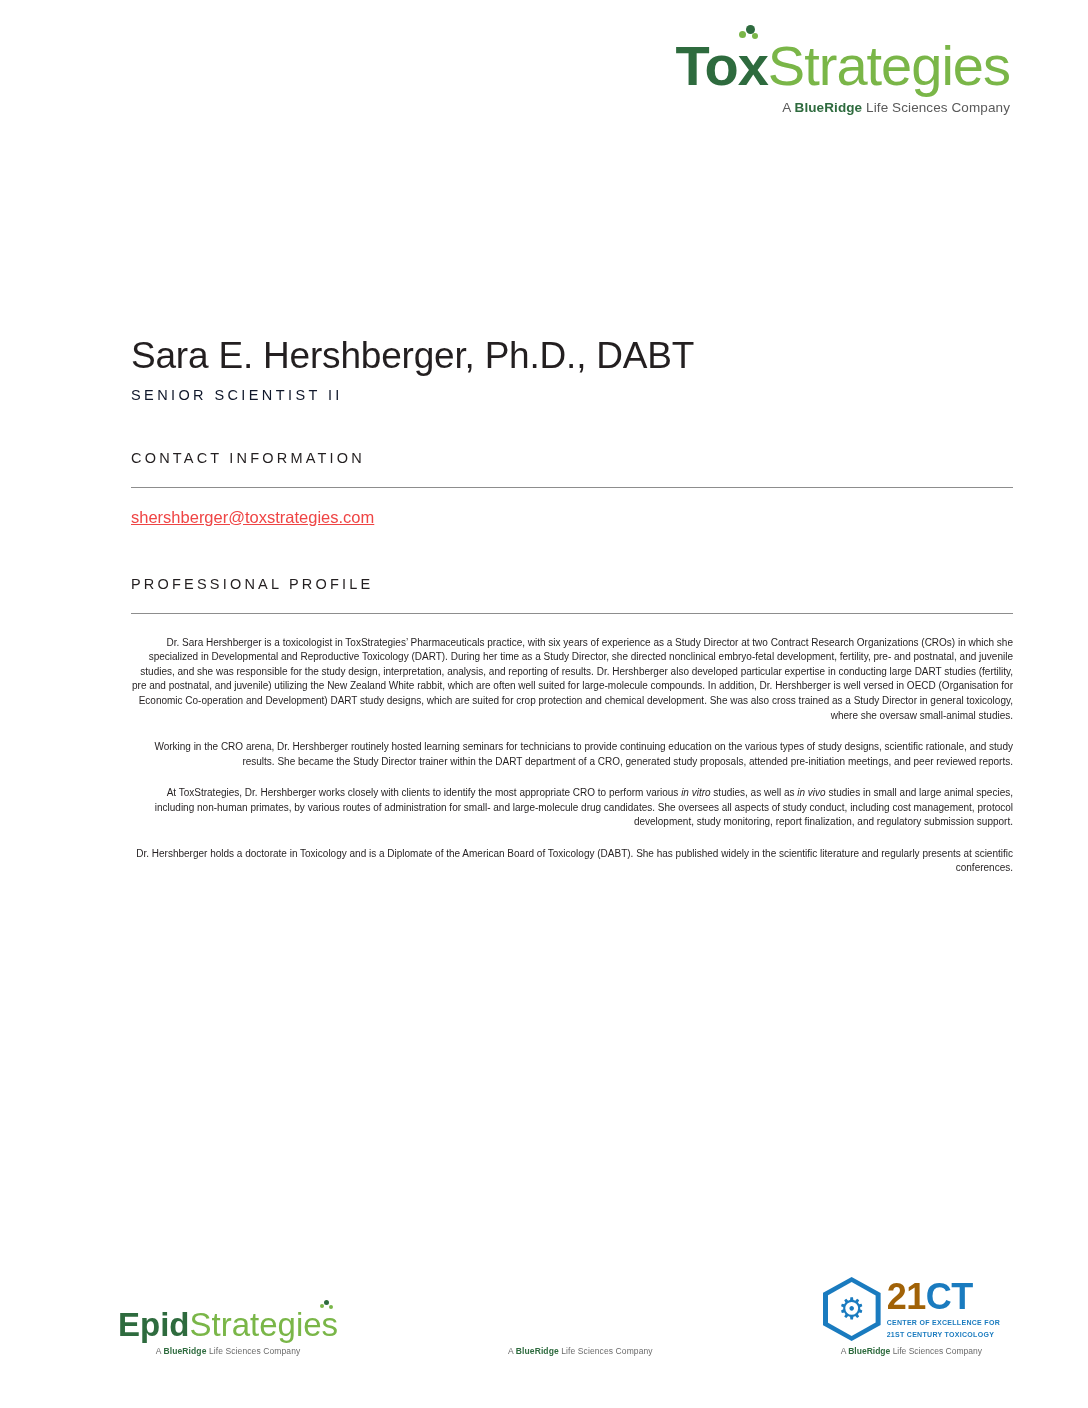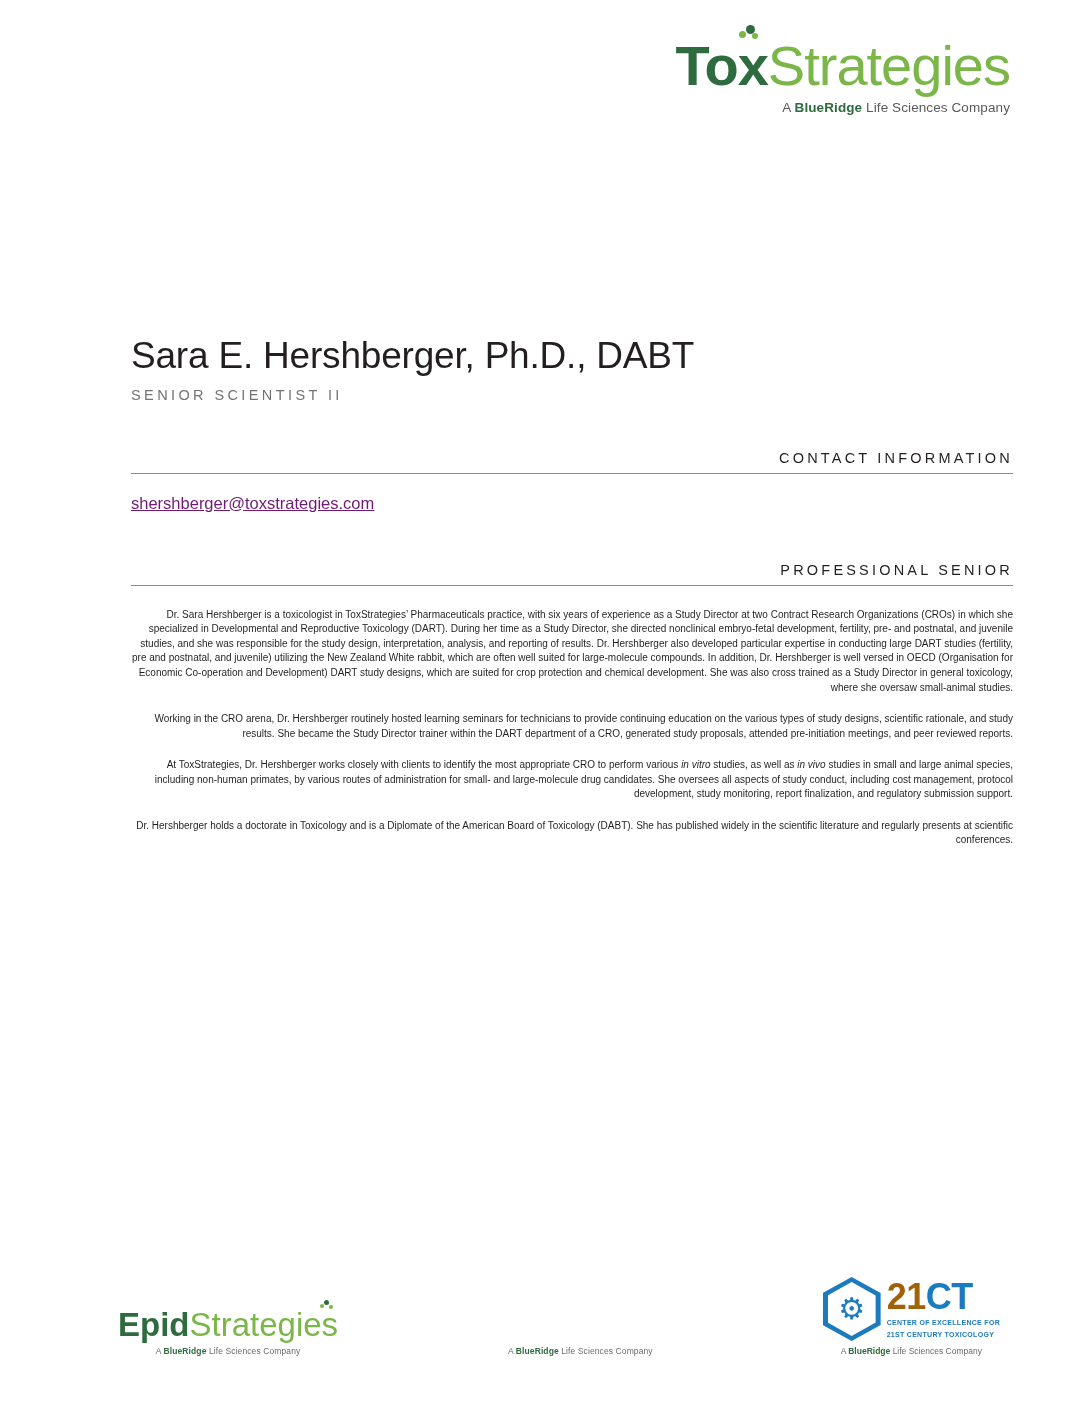--- a/index.html
+++ b/index.html
@@ -83,41 +83,40 @@
     font-weight: normal;
     letter-spacing: -0.2px;
     color: #231f20;
     margin: 0;
     line-height: 1.15;
   }
   .title-sub {
     margin-top: 9px;
     font-size: 14.5px;
     letter-spacing: 3.4px;
-    color: #737373;
+    color: #0f172a;
   }
 
   .section-head {
     margin-top: 47px;
     font-size: 14.5px;
     letter-spacing: 3.2px;
     color: #231f20;
-    padding-bottom: 7px;
+    padding-bottom: 21px;
     border-bottom: 1.3px solid #8d8d8d;
-    text-align: right;
   }
 
   .contact-block {
     margin-top: 17px;
     font-size: 16.5px;
     line-height: 1.47;
     color: #231f20;
   }
   .contact-block a {
-    color: #701a75;
+    color: #ef4444;
     text-decoration: underline;
   }
 
   .profile-body {
     margin-top: 22px;
   }
   .profile-body p {
     font-size: 10px;
     line-height: 1.455;
     margin: 0 0 17px 0;
@@ -253,21 +252,21 @@
   <div class="content">
 
     <h1 class="name">Sara E. Hershberger, Ph.D., DABT</h1>
     <div class="title-sub">SENIOR SCIENTIST II</div>
 
     <div class="section-head">CONTACT INFORMATION</div>
     <div class="contact-block">
       <a href="#">shershberger@toxstrategies.com</a>
     </div>
 
-    <div class="section-head">PROFESSIONAL SENIOR</div>
+    <div class="section-head">PROFESSIONAL PROFILE</div>
     <div class="profile-body">
       <p>Dr. Sara Hershberger is a toxicologist in ToxStrategies’ Pharmaceuticals practice, with six years of experience as a Study Director at two Contract Research Organizations (CROs) in which she specialized in Developmental and Reproductive Toxicology (DART). During her time as a Study Director, she directed nonclinical embryo-fetal development, fertility, pre- and postnatal, and juvenile studies, and she was responsible for the study design, interpretation, analysis, and reporting of results. Dr. Hershberger also developed particular expertise in conducting large DART studies (fertility, pre and postnatal, and juvenile) utilizing the New Zealand White rabbit, which are often well suited for large-molecule compounds. In addition, Dr. Hershberger is well versed in OECD (Organisation for Economic Co-operation and Development) DART study designs, which are suited for crop protection and chemical development. She was also cross trained as a Study Director in general toxicology, where she oversaw small-animal studies.</p>
       <p>Working in the CRO arena, Dr. Hershberger routinely hosted learning seminars for technicians to provide continuing education on the various types of study designs, scientific rationale, and study results. She became the Study Director trainer within the DART department of a CRO, generated study proposals, attended pre-initiation meetings, and peer reviewed reports.</p>
       <p><span>At ToxStrategies, Dr. Hershberger works closely with clients to identify the most appropriate CRO to perform various </span><i>in vitro</i><span> studies, as well as </span><i>in vivo</i><span> studies in small and large animal species, including non-human primates, by various routes of administration for small- and large-molecule drug candidates. She oversees all aspects of study conduct, including cost management, protocol development, study monitoring, report finalization, and regulatory submission support.</span></p>
       <p>Dr. Hershberger holds a doctorate in Toxicology and is a Diplomate of the American Board of Toxicology (DABT). She has published widely in the scientific literature and regularly presents at scientific conferences.</p>
     </div>
 
   </div>
 
   <div class="footer">

